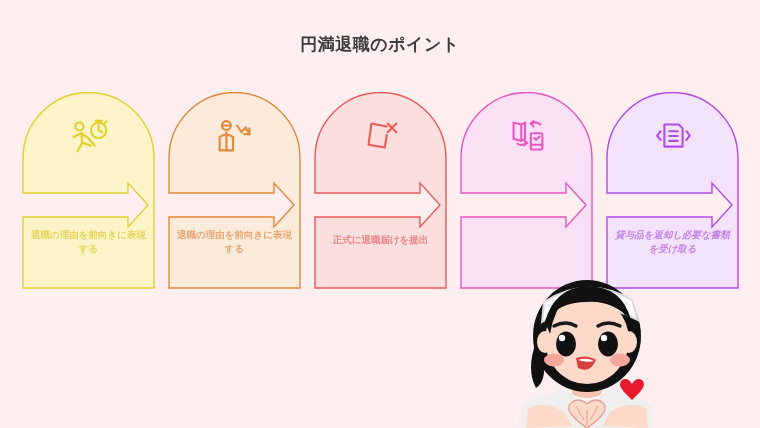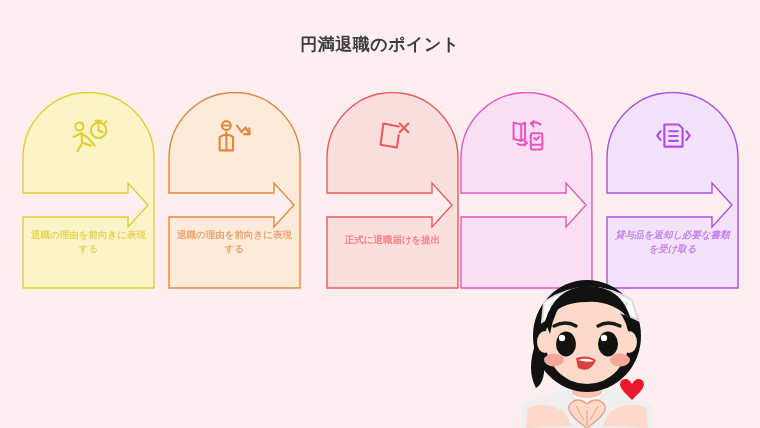--- a/index.html
+++ b/index.html
@@ -93,21 +93,21 @@
         <path d="M15 19 L15 38"></path>
         <path d="M8 24 Q15 19 22 24 L22 38 L8 38 Z"></path>
         <path d="M26 12 L31 19 L35 14 L39 21"></path>
         <path d="M39 21 L39 15"></path>
         <path d="M39 21 L33.5 21"></path>
       </svg>
     </div>
     <div class="card-label" style="color:#e8a571;">退職の理由を前向きに表現する</div>
   </div>
 
-  <div class="step-card" style="left:304px;">
+  <div class="step-card" style="left:292px;">
     <svg class="card-svg" viewBox="0 0 133 197">
       <path d="M1,66 A65,65 0 0 1 132,66 L132,196 L1,196 L1,125 L106,125 L106,135 L126,113 L106,91 L106,101 L1,101 Z" fill="#fbdede" stroke="#ec5b59" stroke-width="1.4" stroke-linejoin="miter"></path>
     </svg>
     <div class="card-icon">
       <svg width="46" height="46" viewBox="0 0 48 48" fill="none" stroke="#ec5b59" stroke-width="2.2" stroke-linecap="round" stroke-linejoin="round">
         <path d="M30 13 L14 10 L11 32 L28 35 L30 22"></path>
         <path d="M31 10 L40 19"></path>
         <path d="M40 10 L31 19"></path>
       </svg>
     </div>

